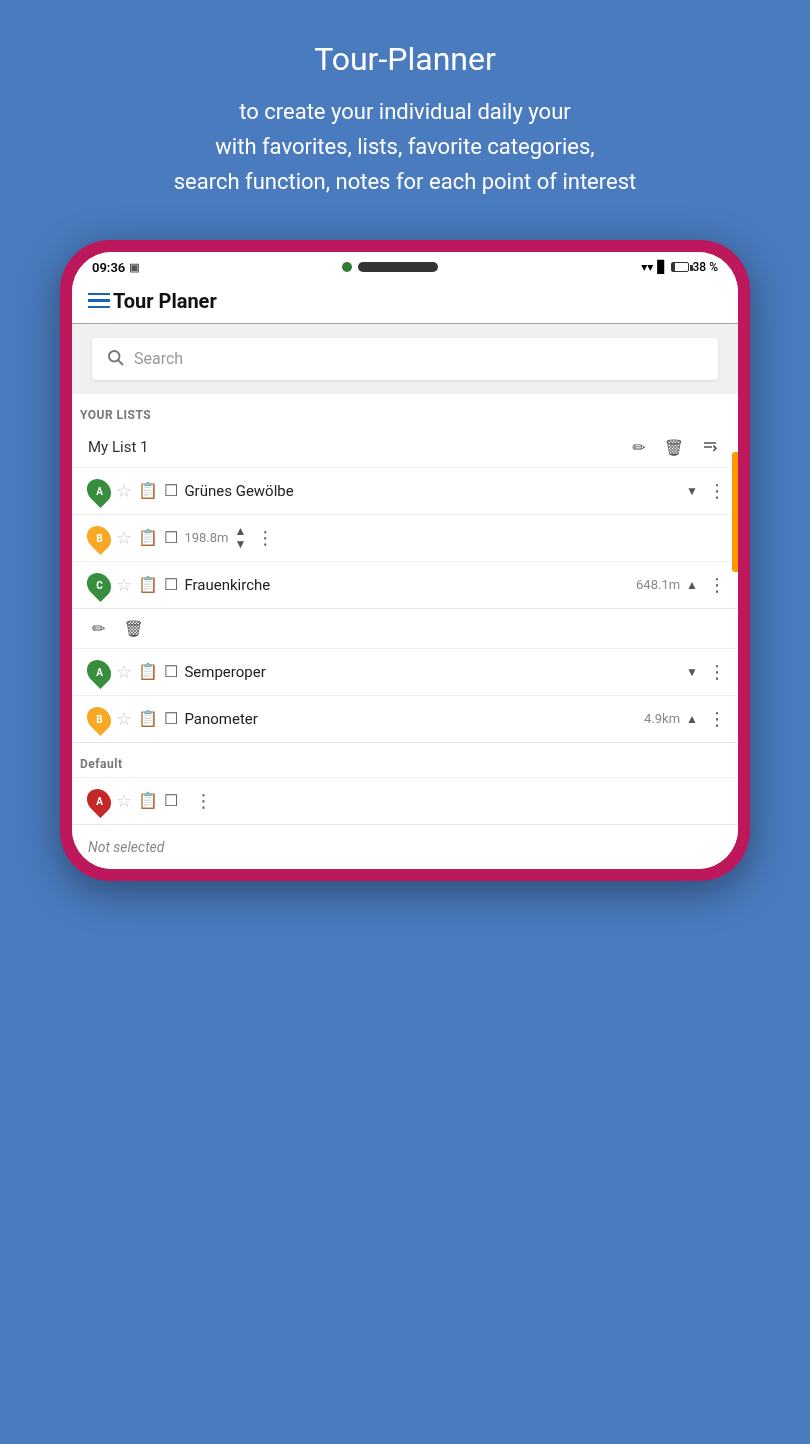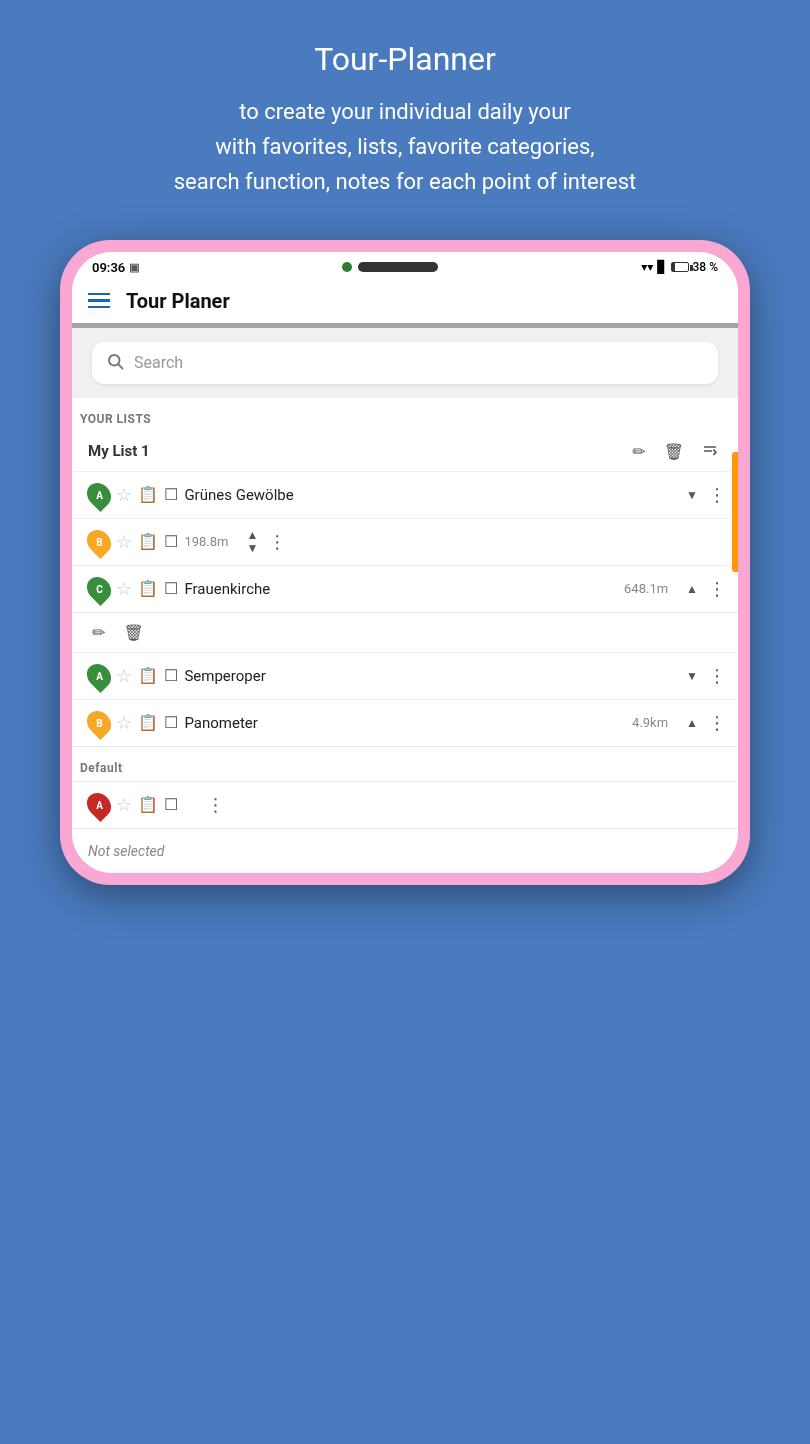--- a/index.html
+++ b/index.html
@@ -27,21 +27,21 @@
     }
     .promo-desc {
       font-size: 22px;
       line-height: 1.6;
       font-weight: 400;
     }
 
     
     .phone-frame {
       width: 690px;
-      background: #f9a8d4;
+      background: #be185d;
       border-radius: 50px;
       padding: 12px;
       margin-top: 10px;
       box-shadow: 0 10px 40px rgba(0,0,0,0.4);
     }
 
     .phone-screen {
       background: #ffffff;
       border-radius: 40px;
       overflow: hidden;
@@ -111,22 +111,22 @@
       height: 100%;
       background: #333;
     }
 
     
     .app-bar {
       background: white;
       display: flex;
       align-items: center;
       padding: 10px 16px;
-      border-bottom: 5px solid #a3a3a3;
-      gap: 16px;
+      border-bottom: 1px solid #a3a3a3;
+      gap: 3px;
     }
     .hamburger-icon {
       display: flex;
       flex-direction: column;
       gap: 4px;
       cursor: pointer;
     }
     .hamburger-icon span {
       display: block;
       width: 22px;
@@ -139,21 +139,21 @@
       color: #111;
     }
 
     
     .search-area {
       background: #f0f0f0;
       padding: 14px 20px;
     }
     .search-box {
       background: white;
-      border-radius: 12px;
+      border-radius: 4px;
       display: flex;
       align-items: center;
       padding: 10px 14px;
       gap: 10px;
       box-shadow: 0 1px 3px rgba(0,0,0,0.1);
     }
     .search-icon-svg {
       color: #777;
       font-size: 18px;
     }
@@ -180,21 +180,21 @@
     
     .list-name-row {
       display: flex;
       align-items: center;
       padding: 8px 16px;
       gap: 10px;
       background: white;
     }
     .list-name-text {
       font-size: 15px;
-      font-weight: 700;
+      font-weight: 400;
       color: #333;
       flex: 1;
     }
     .icon-btn {
       background: none;
       border: none;
       cursor: pointer;
       color: #555;
       font-size: 16px;
       padding: 2px 4px;
@@ -236,21 +236,21 @@
     .checkbox-icon { font-size: 16px; color: #555; cursor: pointer; }
 
     .item-name {
       flex: 1;
       font-size: 15px;
       color: #222;
     }
     .item-distance {
       font-size: 13px;
       color: #888;
-      margin-right: 12px;
+      margin-right: 0;
     }
 
     .sort-arrows {
       display: flex;
       flex-direction: column;
       gap: 1px;
     }
     .arrow-up, .arrow-down {
       font-size: 12px;
       color: #555;

